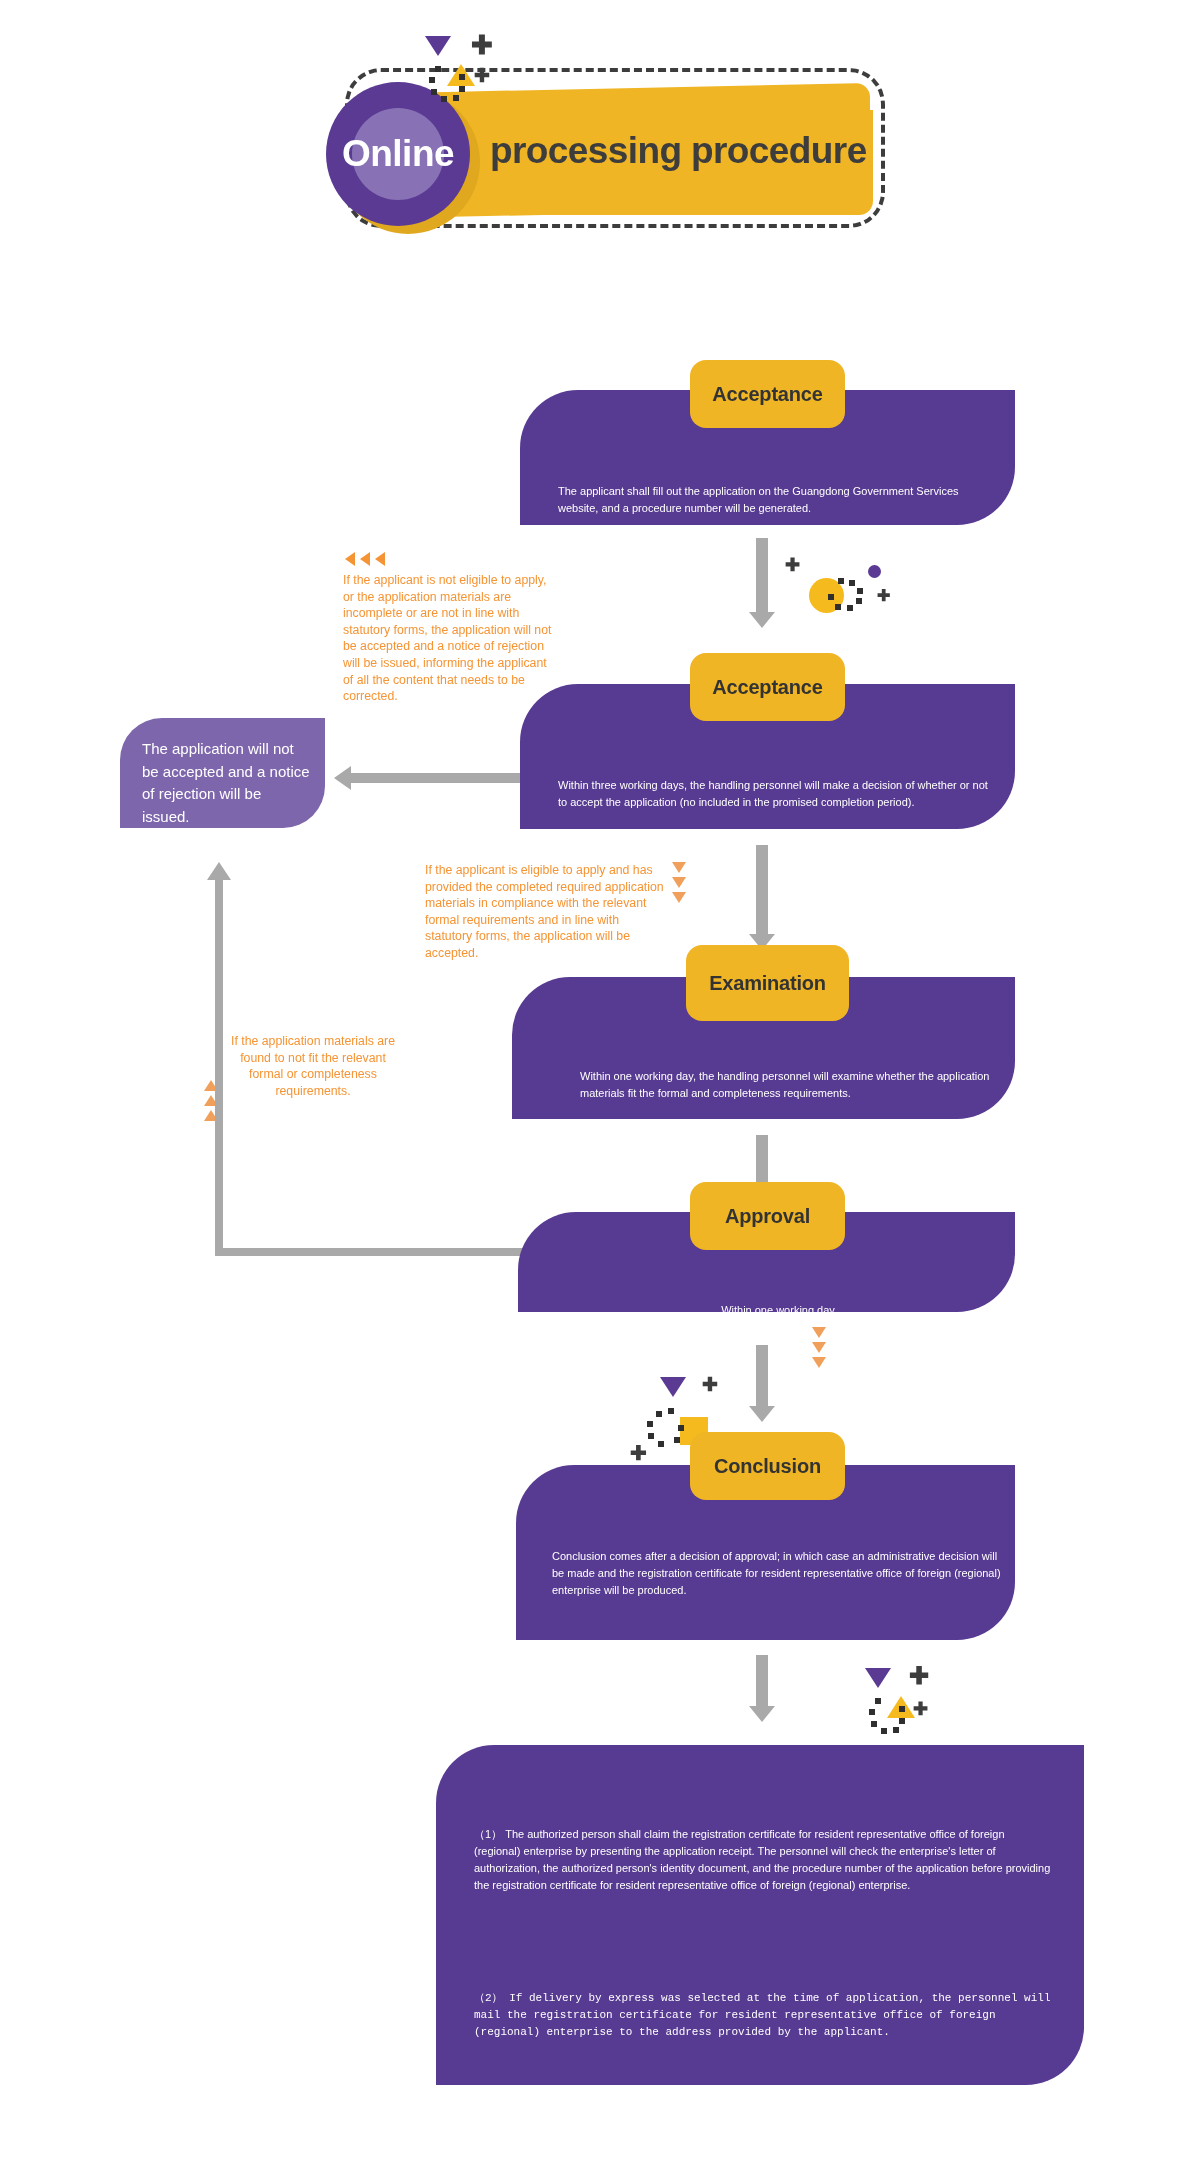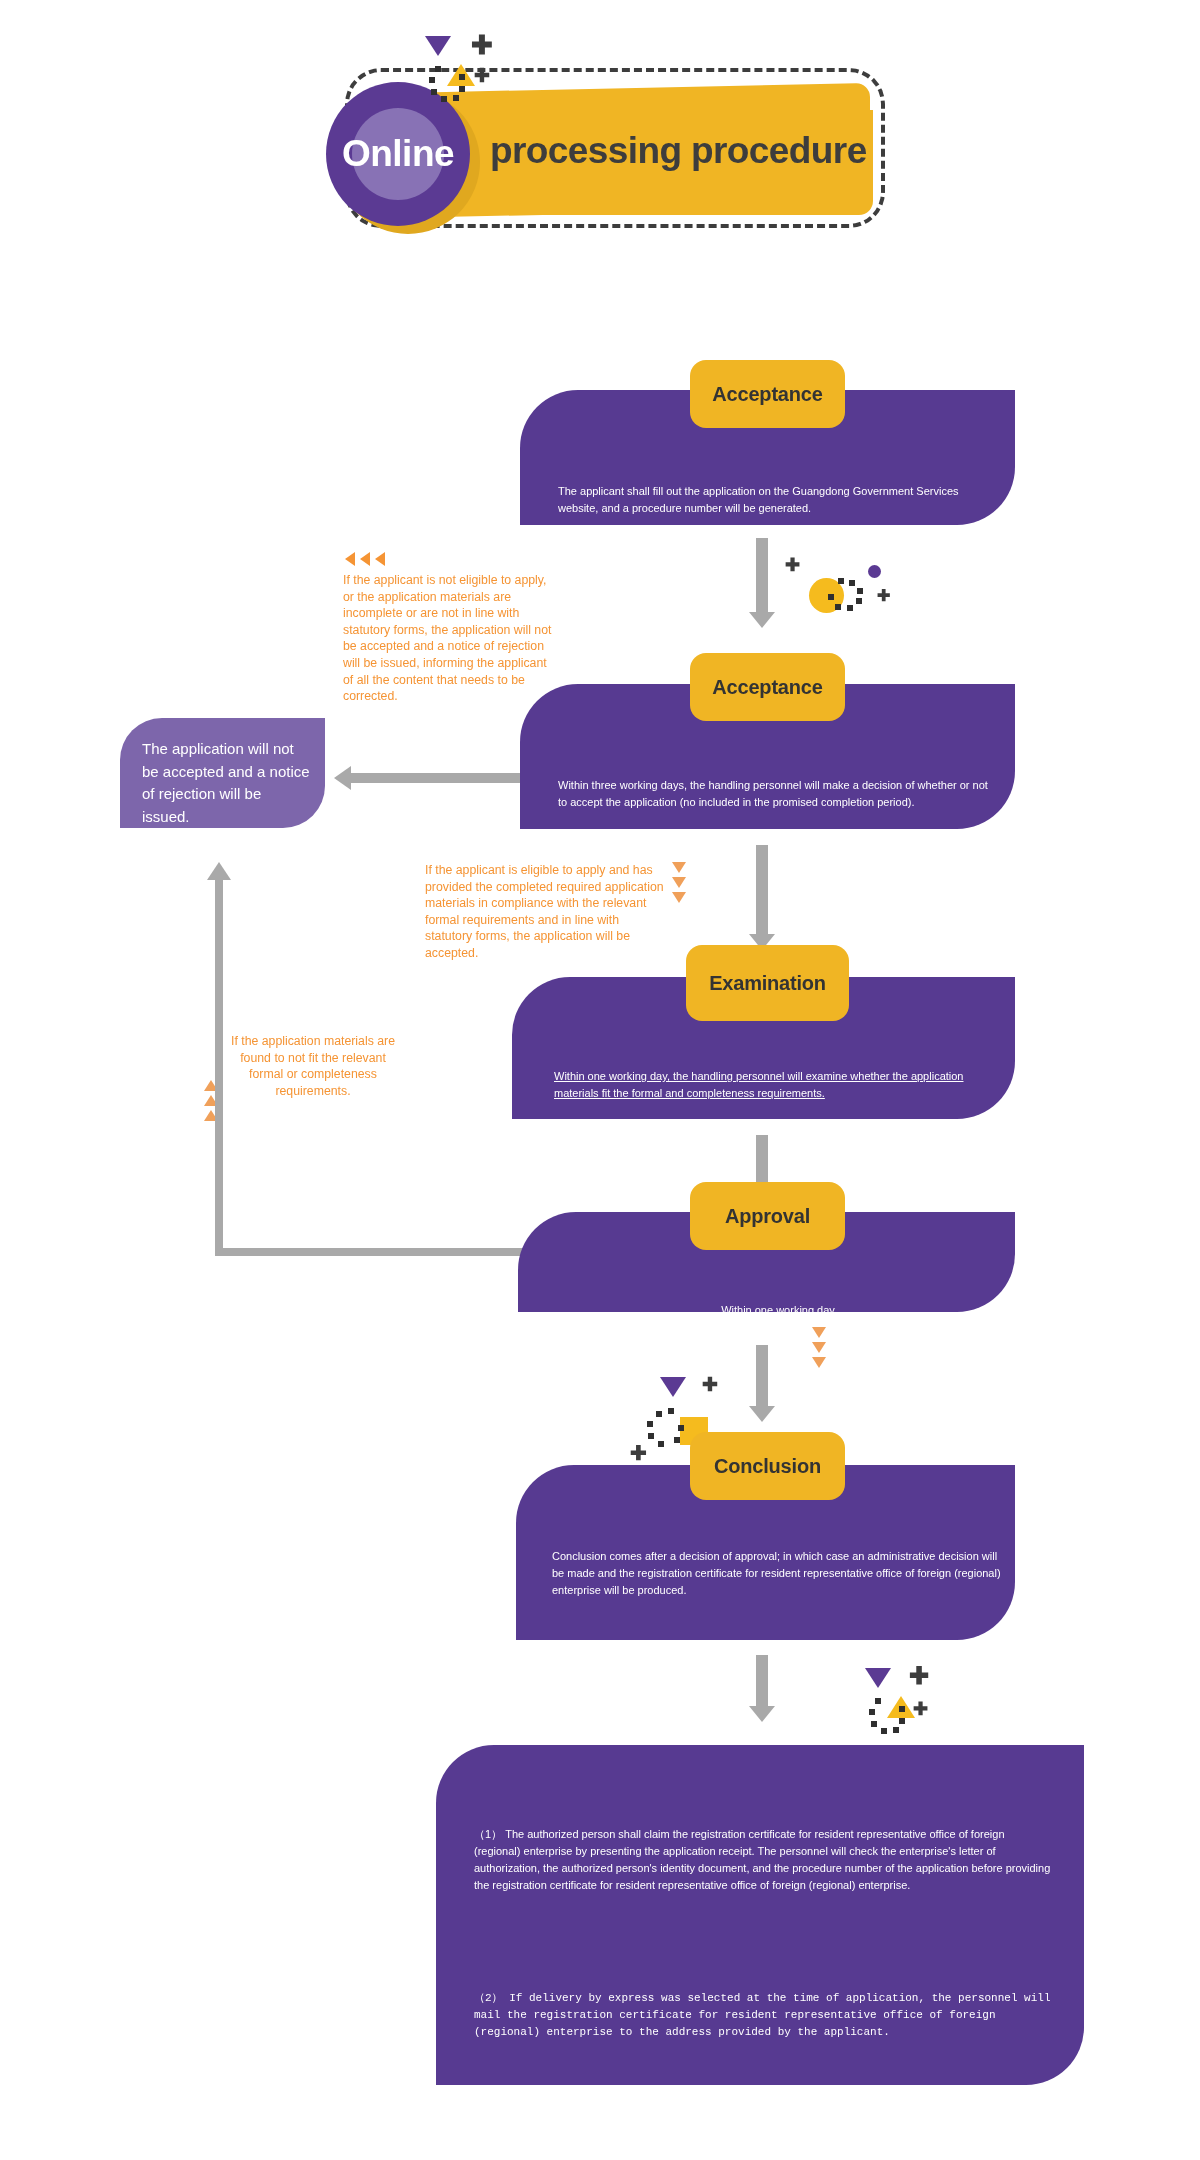--- a/index.html
+++ b/index.html
@@ -162,21 +162,21 @@
 
   <div class="note" style="left:425px;top:862px;width:240px;">If the applicant is eligible to apply and has provided the completed required application materials in compliance with the relevant formal requirements and in line with statutory forms, the application will be accepted.</div>
   <div class="mk-col" style="left:672px;top:862px;">
     <div class="mk-down"></div>
     <div class="mk-down"></div>
     <div class="mk-down"></div>
   </div>
 
   <div class="card card-lt card-rb" style="left:512px;top:977px;width:503px;height:142px;"></div>
   <div class="pill" style="left:686px;top:945px;width:163px;height:76px;">Examination</div>
-  <div class="card-body" style="left:554px;top:1028px;width:445px;text-decoration:underline;">Within one working day, the handling personnel will examine whether the application materials fit the formal and completeness requirements.</div>
+  <div class="card-body" style="left:580px;top:1028px;width:445px;">Within one working day, the handling personnel will examine whether the application materials fit the formal and completeness requirements.</div>
 
   <div class="v-arrow" style="left:756px;top:1135px;height:70px;"></div>
 
   <div class="note" style="left:228px;top:1033px;width:170px;text-align:center;">If the application materials are found to not fit the relevant formal or completeness requirements.</div>
   <div class="mk-col" style="left:204px;top:1080px;">
     <div class="mk-up"></div>
     <div class="mk-up"></div>
     <div class="mk-up"></div>
   </div>
 

